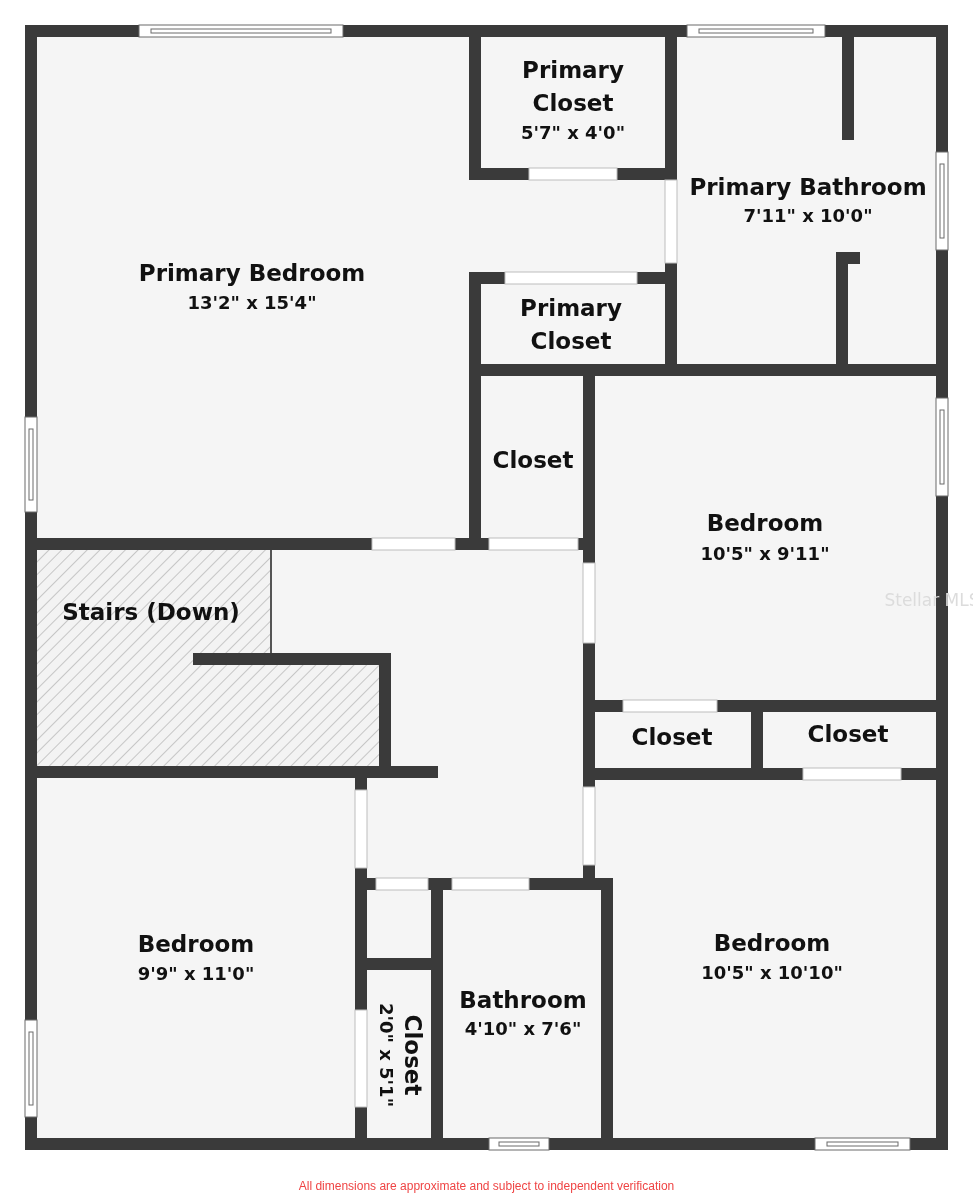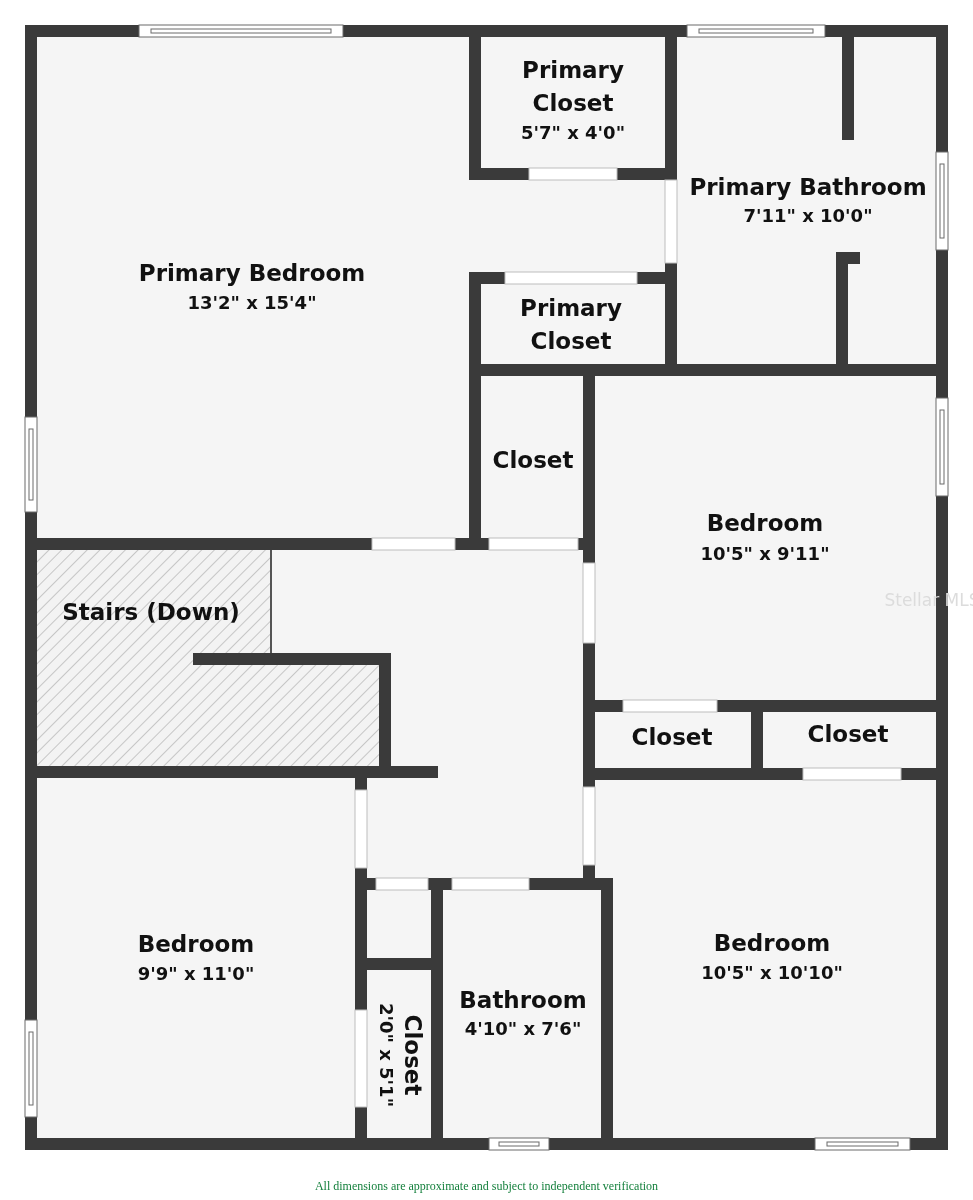--- a/index.html
+++ b/index.html
@@ -7,21 +7,21 @@
          font-family: "DejaVu Sans", "Liberation Sans", sans-serif; }
   #plan { position: absolute; left: 0; top: 0; width: 973px; height: 1200px; }
   .wall { fill: #3a3a3a; }
   .floor { fill: #f5f5f5; }
   .gap { fill: #ffffff; stroke: #bdbdbd; stroke-width: 1; }
   .win { fill: #ffffff; stroke: #6a6a6a; stroke-width: 1; }
   .room-name { font-weight: bold; font-size: 23px; fill: #111; text-anchor: middle; }
   .room-dim { font-weight: bold; font-size: 18px; fill: #111; text-anchor: middle; }
   .watermark { font-size: 17px; fill: #dcdcdc; text-anchor: middle; }
   .footer { position: absolute; left: 0; width: 973px; top: 1179px; text-align: center;
-            font-size: 12px; color: #15803d; font-family: Liberation Serif, serif; }
+            font-size: 12px; color: #ef4444; font-family: Liberation Sans, sans-serif; }
 </style>
 </head>
 <body>
 
 <svg id="plan" viewBox="0 0 973 1200" xmlns="http://www.w3.org/2000/svg">
   <defs>
     <pattern id="hatch" patternUnits="userSpaceOnUse" width="9" height="9" patternTransform="rotate(45)">
       <rect width="9" height="9" fill="#f3f3f3"></rect>
       <line x1="0" y1="0" x2="0" y2="9" stroke="#9a9a9a" stroke-width="1"></line>
     </pattern>

